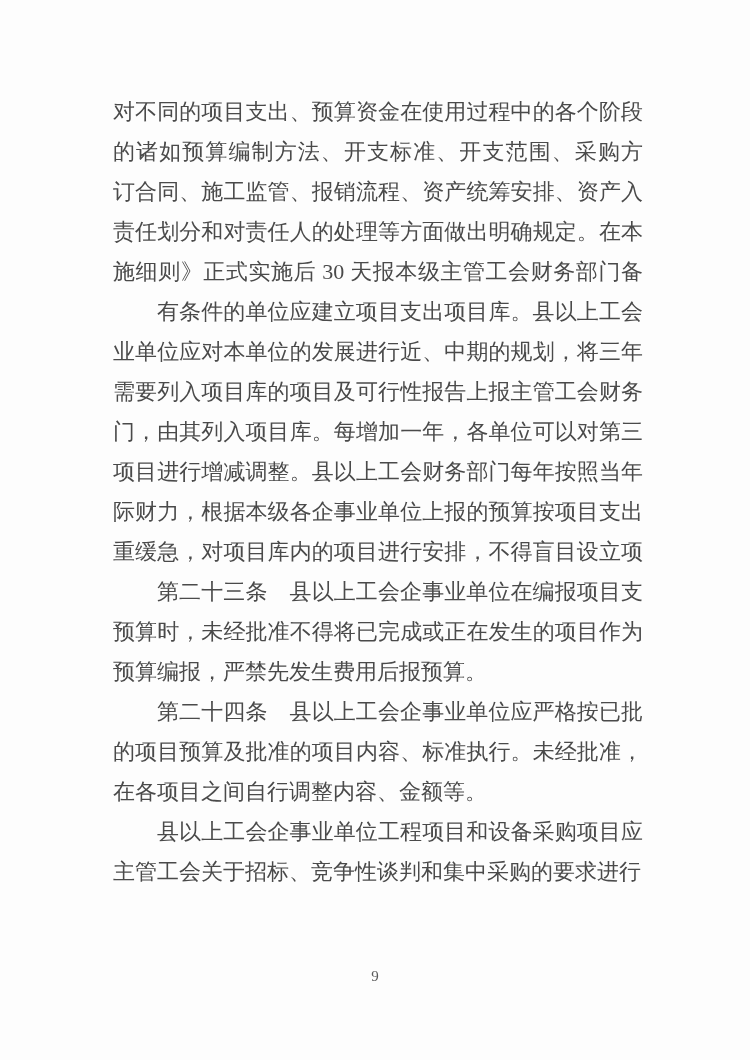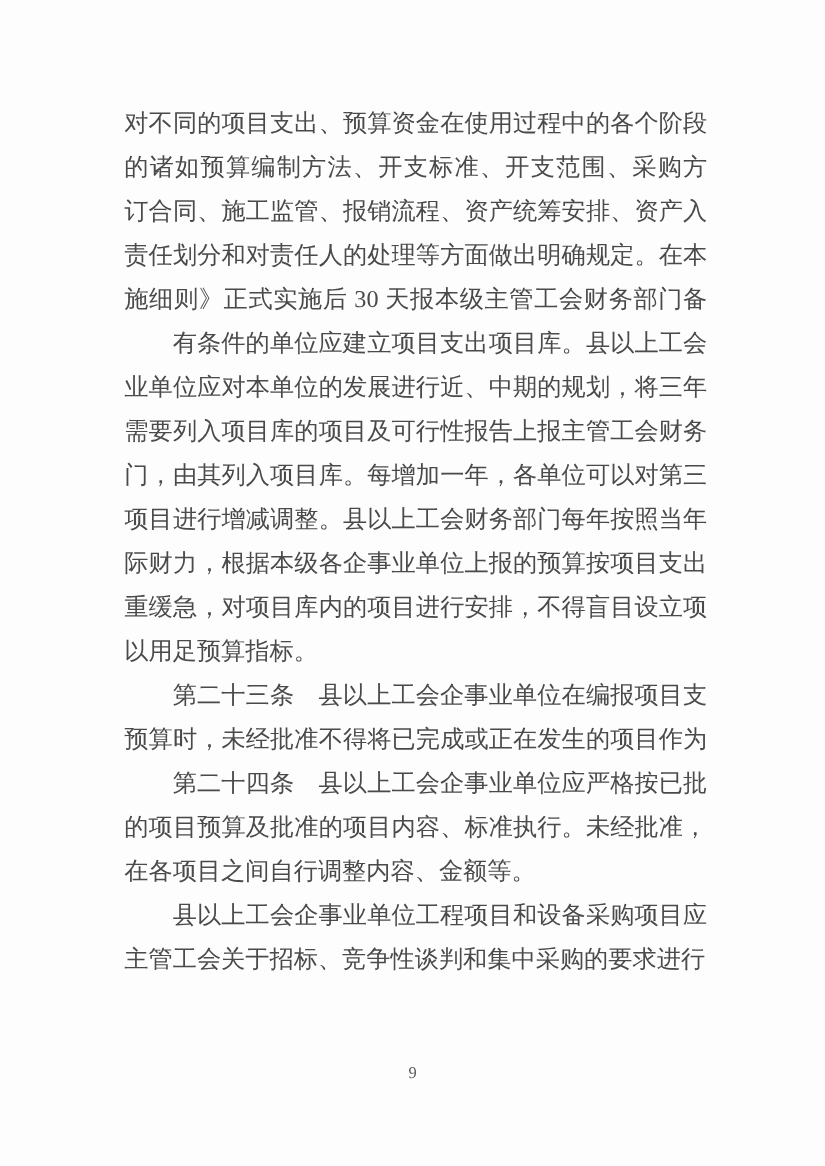--- a/index.html
+++ b/index.html
@@ -70,26 +70,26 @@
     </div>
 
     <div class="paragraph">
       <div class="line justify indent">有条件的单位应建立项目支出项目库。县以上工会企事</div>
       <div class="line justify">业单位应对本单位的发展进行近、中期的规划，将三年以内</div>
       <div class="line justify">需要列入项目库的项目及可行性报告上报主管工会财务部</div>
       <div class="line justify">门，由其列入项目库。每增加一年，各单位可以对第三年的</div>
       <div class="line justify">项目进行增减调整。县以上工会财务部门每年按照当年的实</div>
       <div class="line justify">际财力，根据本级各企事业单位上报的预算按项目支出的轻</div>
       <div class="line justify">重缓急，对项目库内的项目进行安排，不得盲目设立项目，</div>
-      <div class="line">以用足预算指标。</div>
     </div>
 
     <div class="paragraph">
       <div class="line justify indent">第二十三条　县以上工会企事业单位在编报项目支出</div>
       <div class="line justify">预算时，未经批准不得将已完成或正在发生的项目作为支出</div>
+      <div class="line">预算编报，严禁先发生费用后报预算。</div>
     </div>
 
     <div class="paragraph">
       <div class="line justify indent">第二十四条　县以上工会企事业单位应严格按已批复</div>
       <div class="line justify">的项目预算及批准的项目内容、标准执行。未经批准，不得</div>
       <div class="line">在各项目之间自行调整内容、金额等。</div>
     </div>
 
     <div class="paragraph">
       <div class="line justify indent">县以上工会企事业单位工程项目和设备采购项目应按</div>

